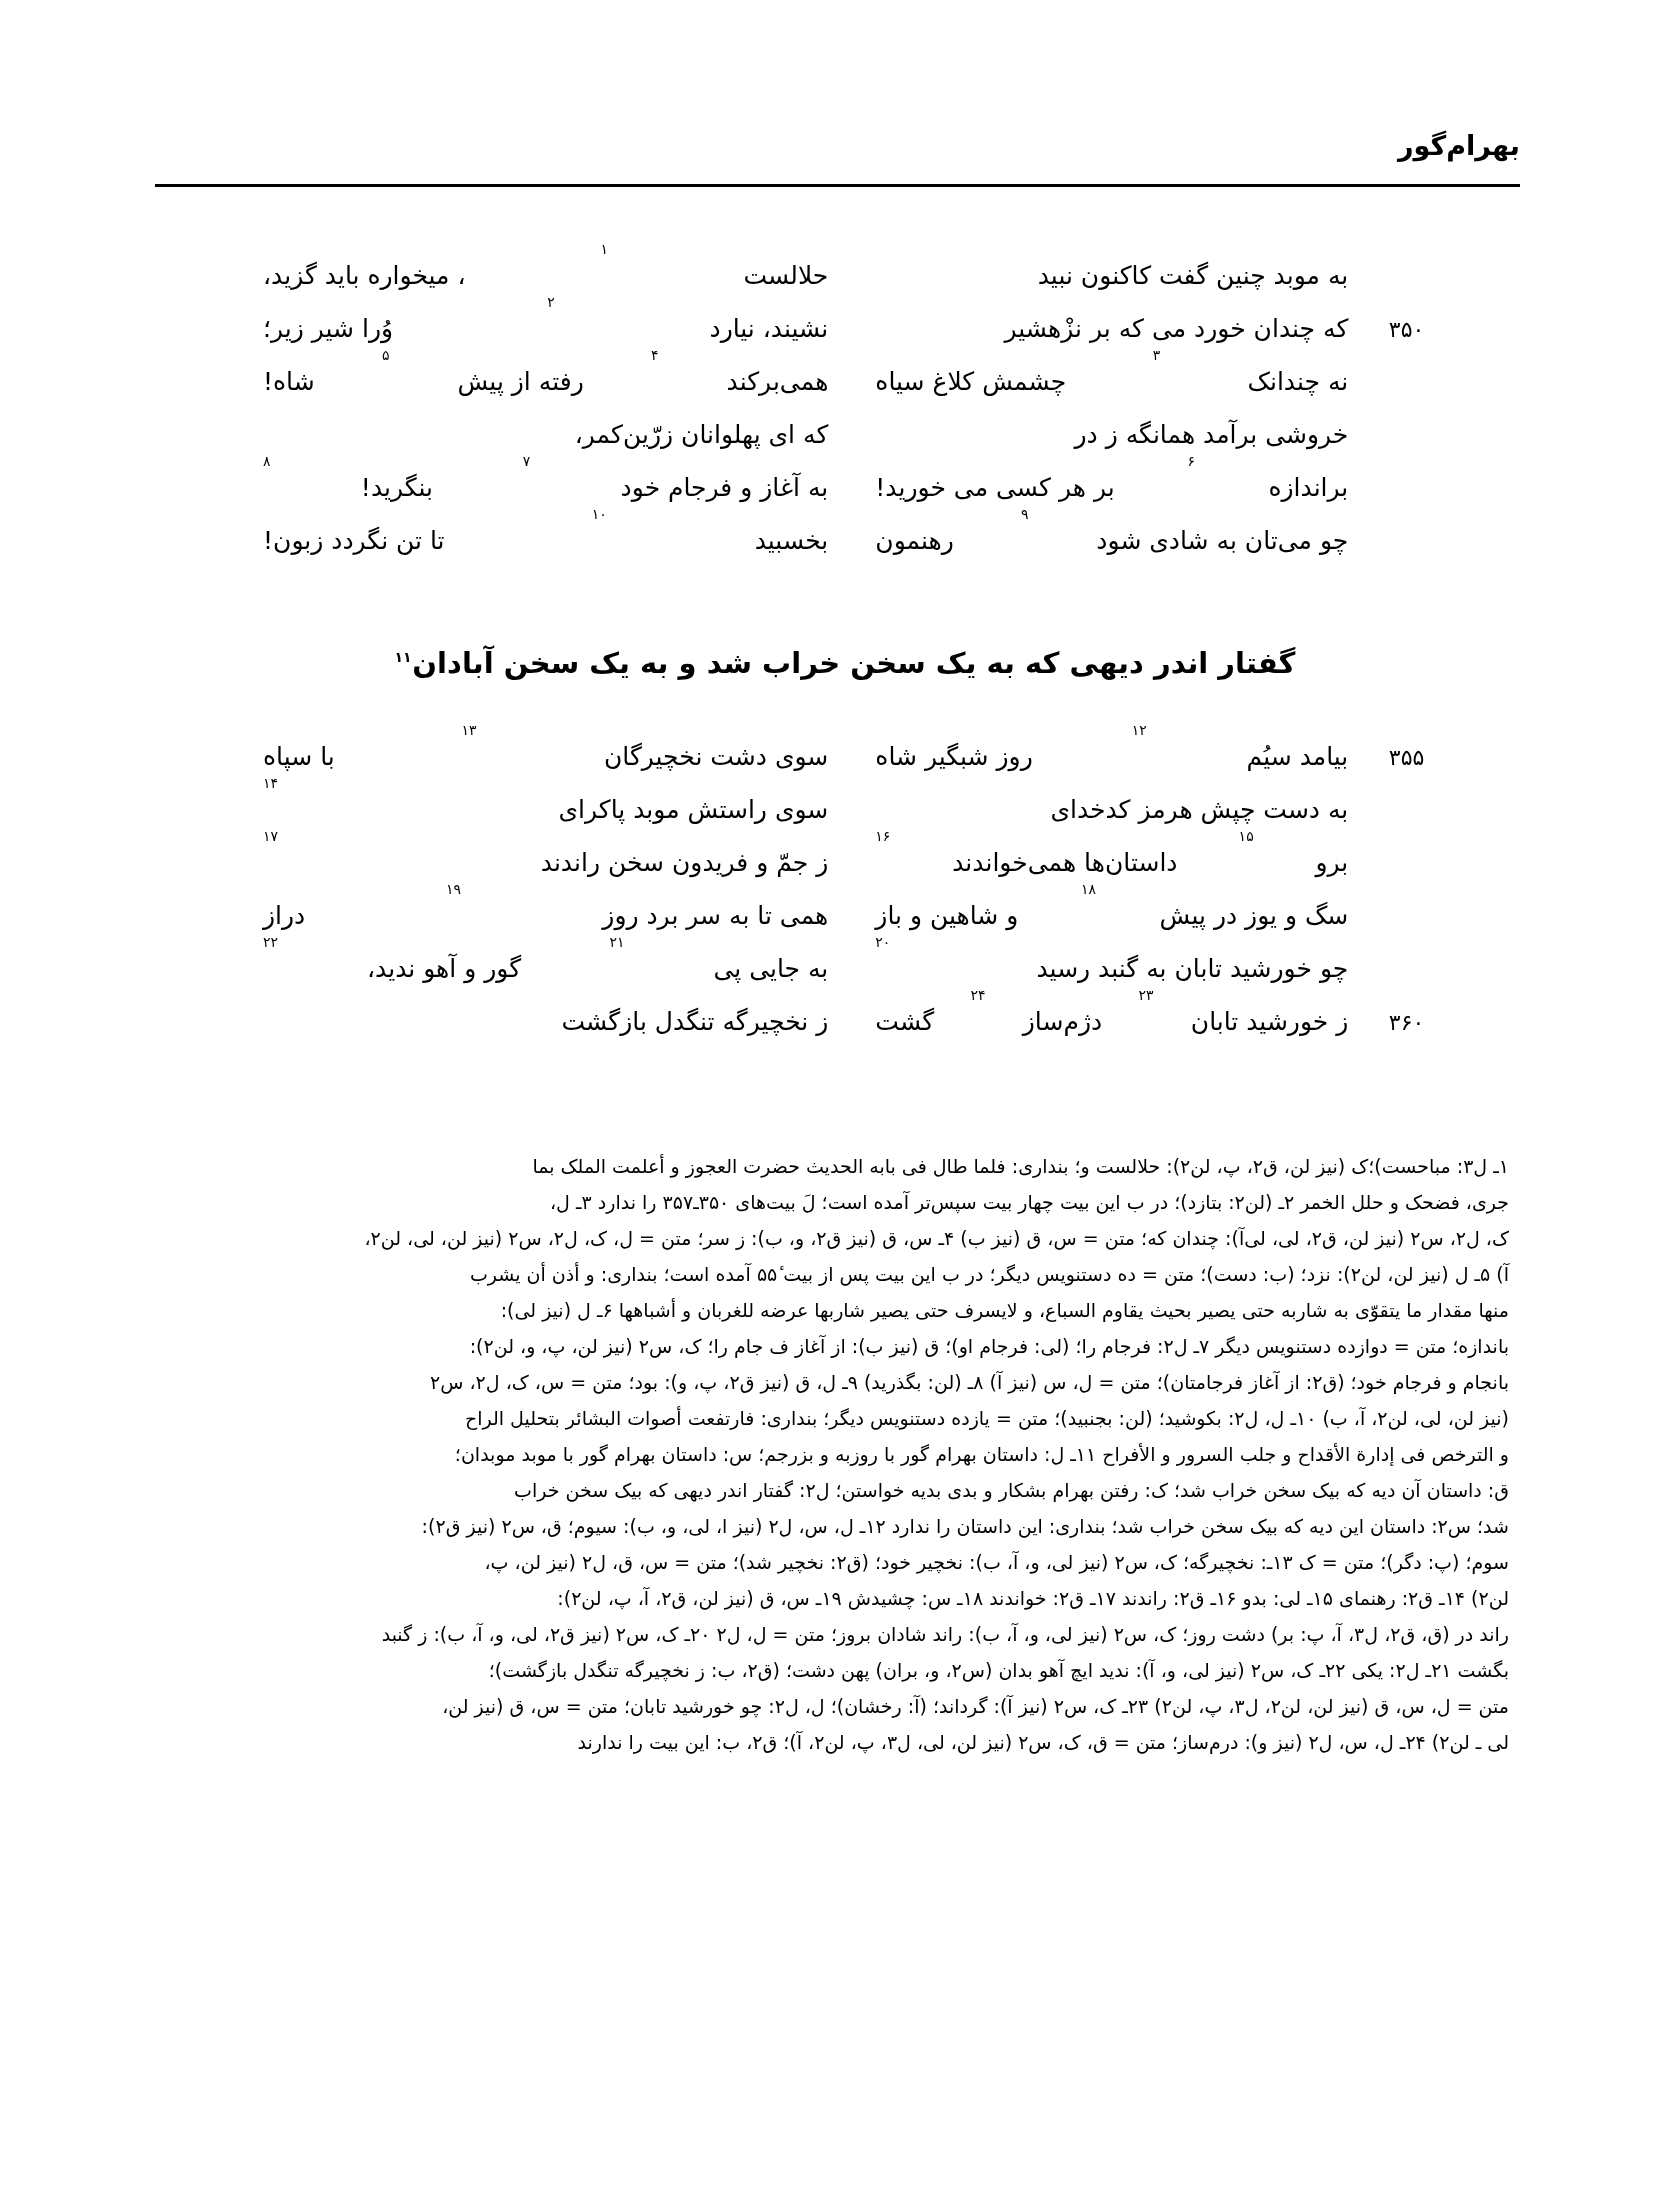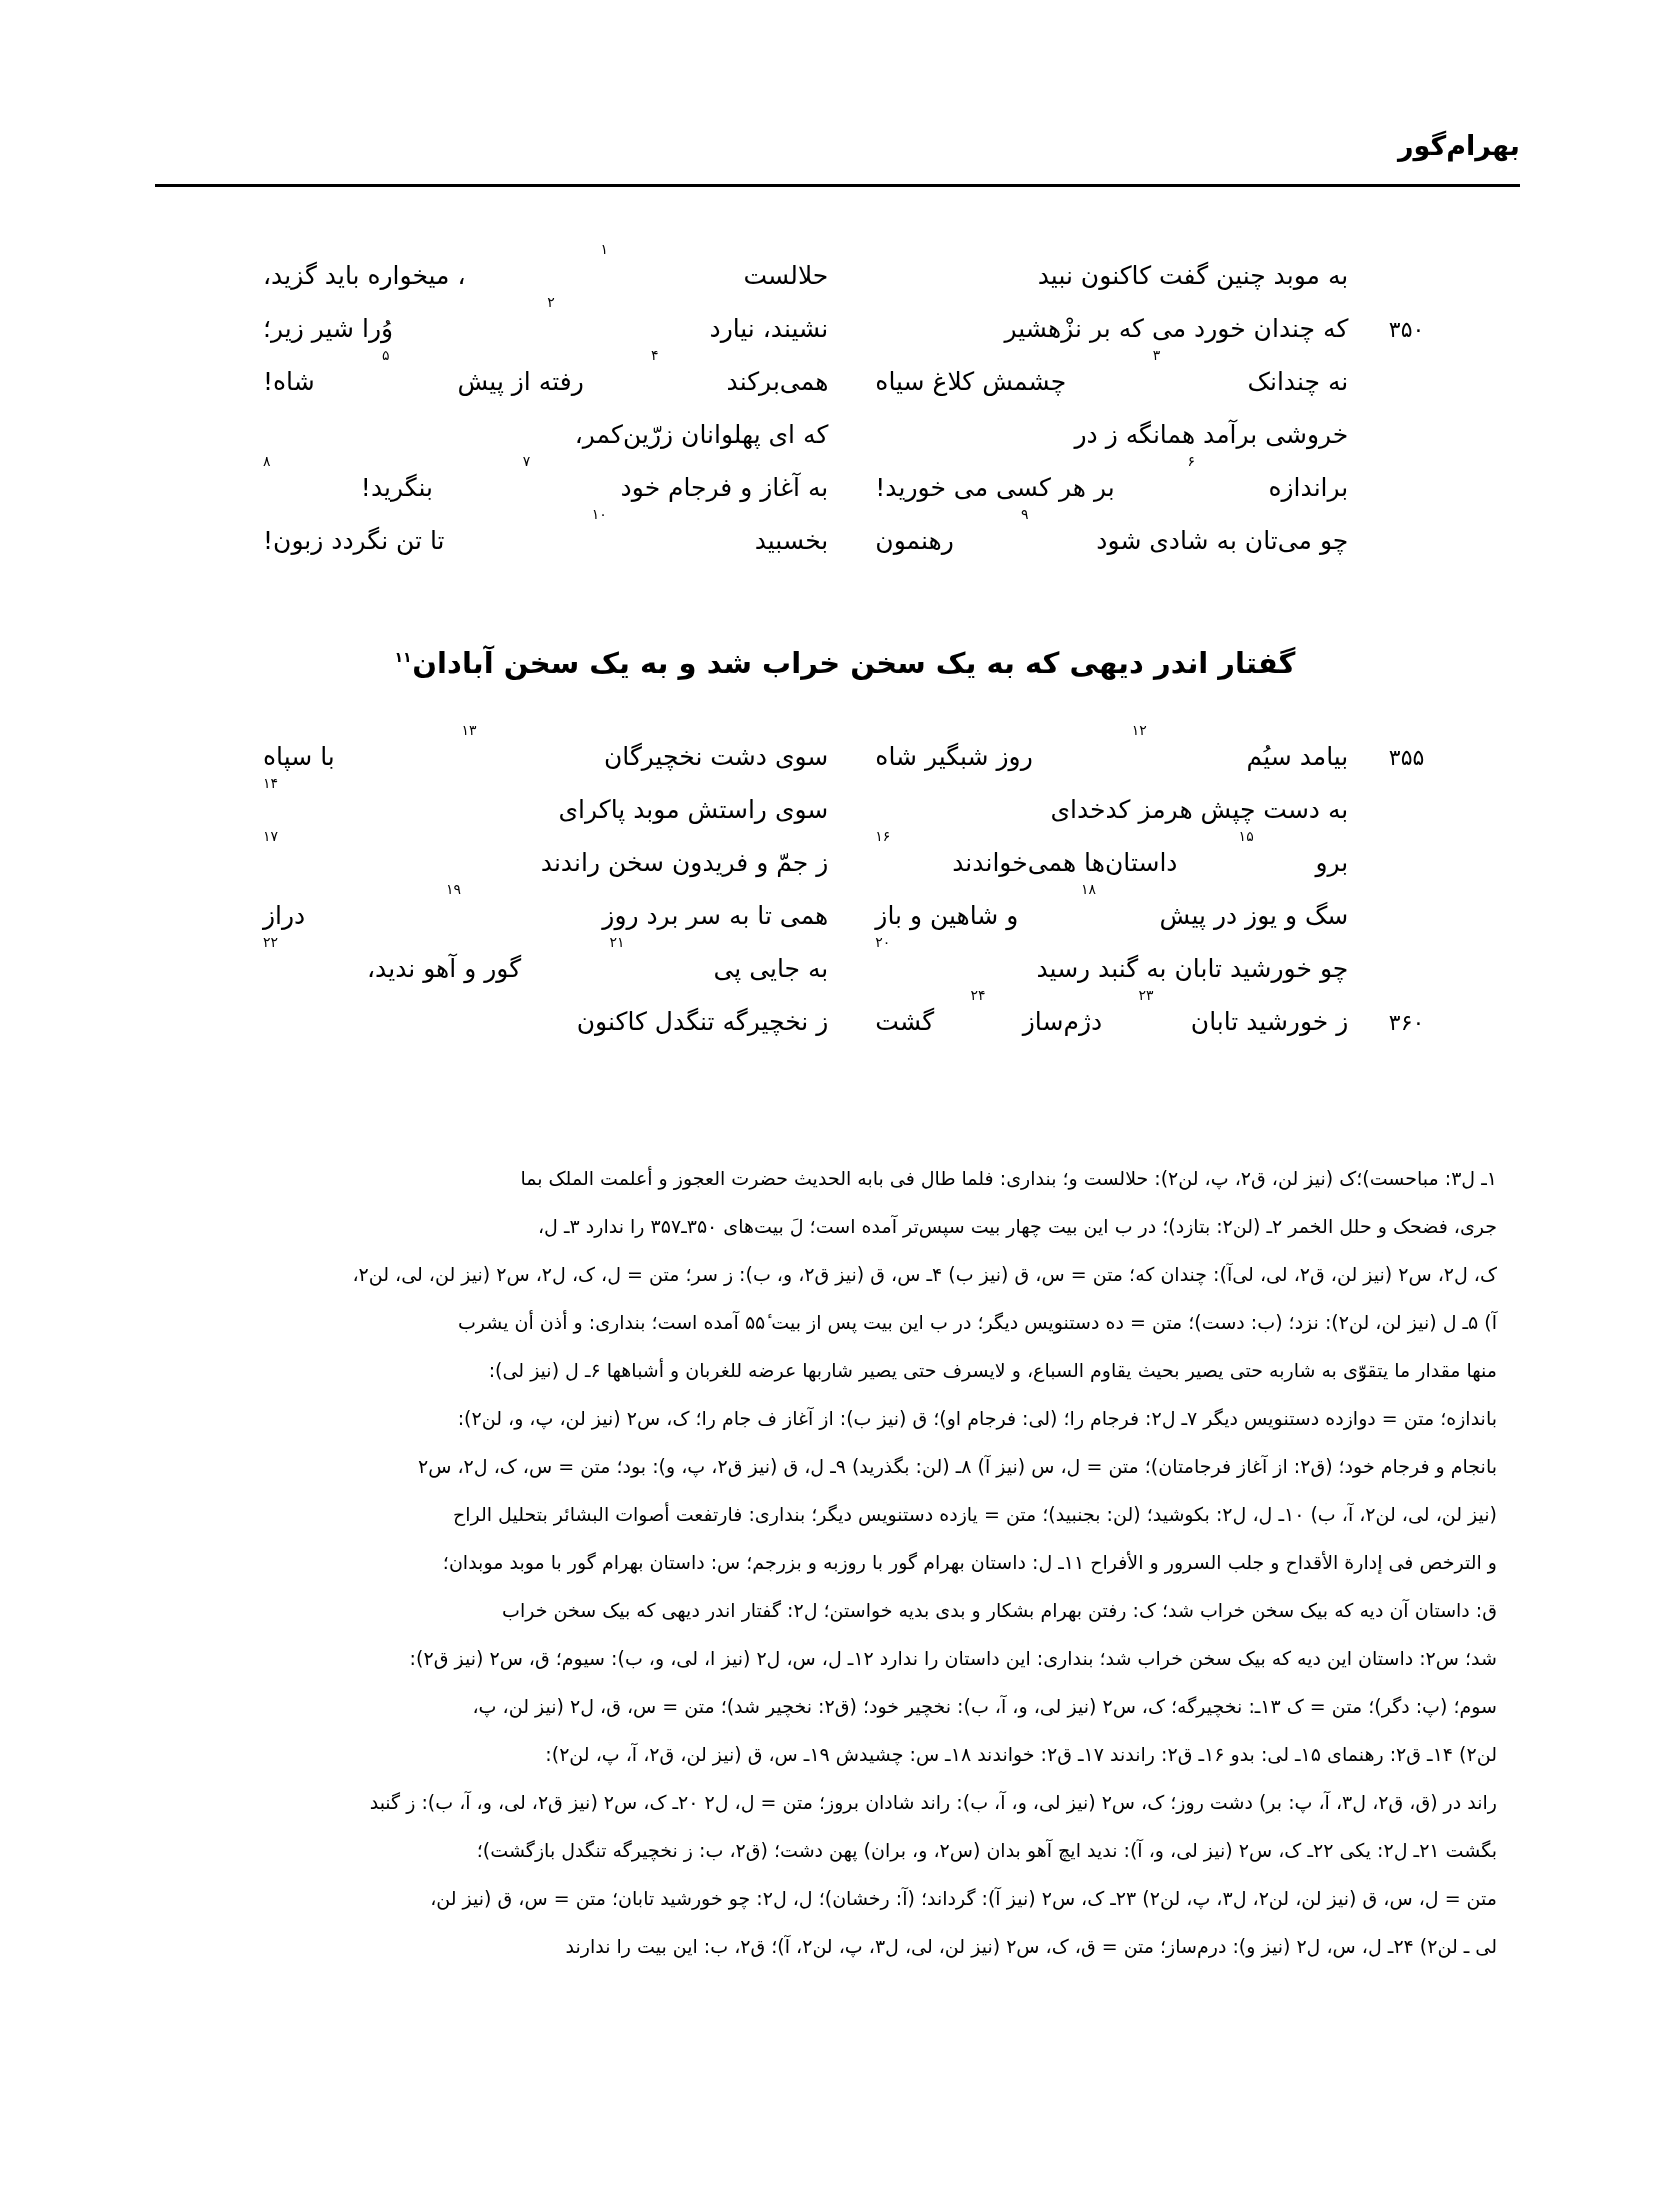--- a/index.html
+++ b/index.html
@@ -117,21 +117,21 @@
     position: absolute;
     top: 1148px;
     right: 168px;
     left: 169px;
     font-size: 19px;
     line-height: 36px;
     text-align: justify;
     text-align-last: right;
   }
   .apparatus p {
-    margin: 12px;
+    margin: 0;
     padding: 0;
   }
 
   
   .page-number {
     position: absolute;
     top: 2079px;
     left: 0;
     right: 0;
     text-align: center;
@@ -308,21 +308,21 @@
     <div class="verse-row">
       <div class="verse-num">۳۶۰</div>
       <div class="hemistich right">
         <span>ز خورشید تابان</span>
           <sup class="fn">۲۳</sup>
           <span> دژم‌ساز</span>
           <sup class="fn">۲۴</sup>
           <span> گشت</span>
       </div>
       <div class="hemistich left">
-        <span>ز نخچیرگه تنگدل کاکنون</span>
+        <span>ز نخچیرگه تنگدل بازگشت</span>
       </div>
     </div>
 
   </div>
 
   <div class="apparatus">
     <p>۱ـ ل‏۳: مباحست)؛ک (نیز لن، ق‏۲، پ، لن‏۲): حلالست و؛ بنداری: فلما طال فی بابه الحدیث حضرت العجوز و أعلمت الملک بما</p>
     <p>جری، فضحک و حلل الخمر  ۲ـ (لن‏۲: بتازد)؛ در ب این بیت چهار بیت سپس‌تر آمده است؛ لَ بیت‌های ۳۵۰ـ۳۵۷ را ندارد  ۳ـ ل،</p>
     <p>ک، ل‏۲، س‏۲ (نیز لن، ق‏۲، لی، لی‌آ): چندان که؛ متن = س، ق (نیز ب)  ۴ـ س، ق (نیز ق‏۲، و، ب): ز سر؛ متن = ل، ک، ل‏۲، س‏۲ (نیز لن، لی، لن‏۲،</p>
     <p>آ)  ۵ـ ل (نیز لن، لن‏۲): نزد؛ (ب: دست)؛ متن = ده دستنویس دیگر؛ در ب این بیت پس از بیت ۵۵ٔ آمده است؛ بنداری: و أذن أن یشرب</p>

